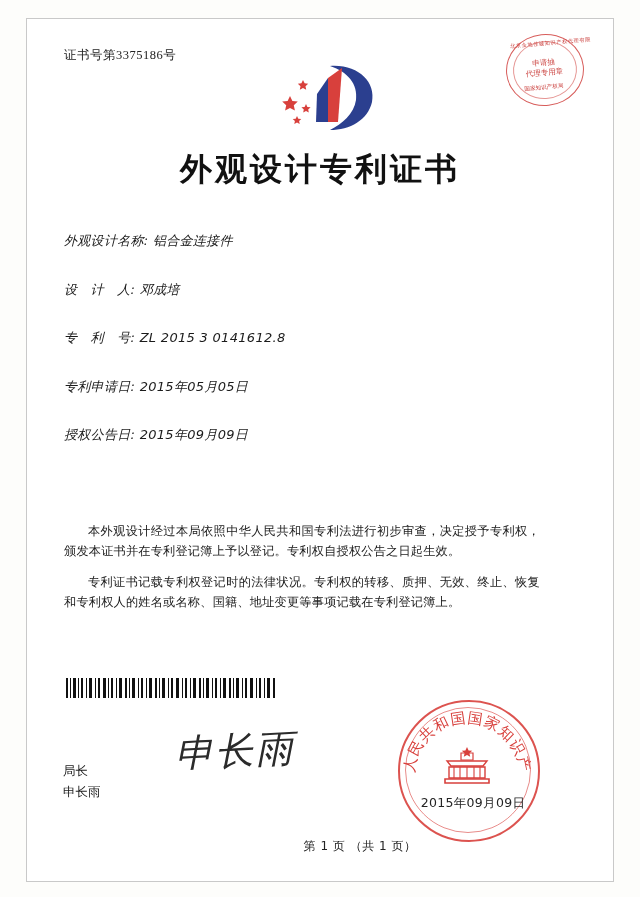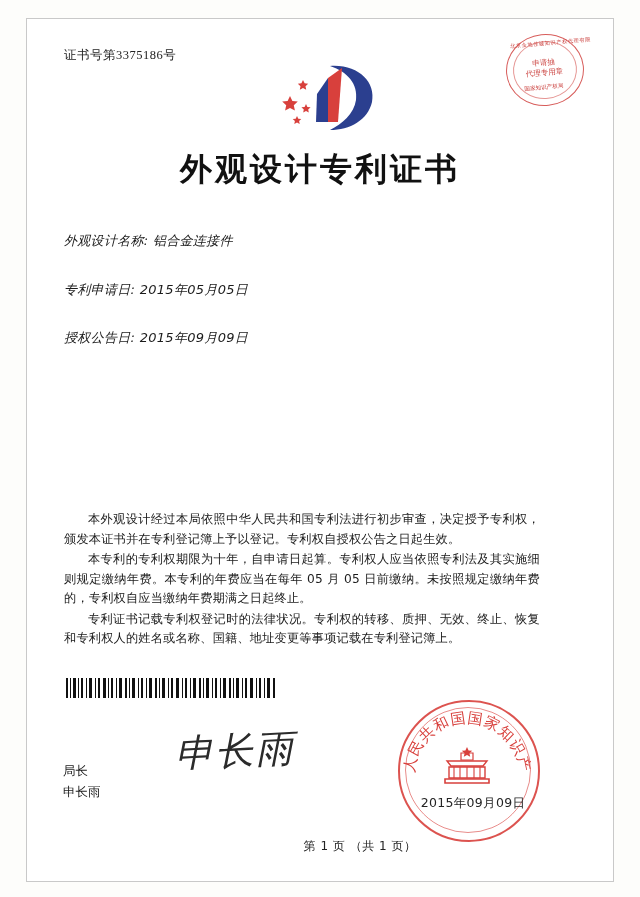--- a/index.html
+++ b/index.html
@@ -153,21 +153,21 @@
     left: 64px;
     top: 510px;
     width: 476px;
     font-size: 12.2px;
     line-height: 19.5px;
     color: #1b1b1b;
     text-align: justify;
     letter-spacing: 0.2px;
   }
   .body-text p {
-    margin: 0 0 1px 0;
+    margin: 12px 0 1px 0;
     text-indent: 24px;
   }
   
   .barcode {
     position: absolute;
     left: 66px;
     top: 678px;
     width: 210px;
     height: 20px;
   }
@@ -296,34 +296,41 @@
       <path d="M25 56 l1.3 2.7 3 .3 -2.2 2.1 .6 2.9 -2.7-1.5 -2.7 1.5 .6-2.9 -2.2-2.1 3-.3 Z" fill="#d8403c"></path>
     </svg>
   </div>
 
   <div class="doc-title">外观设计专利证书</div>
 
   <div class="fields">
     <div class="field-row">
       <span class="field-label">外观设计名称:</span>
       <span class="field-value">铝合金连接件</span>
+    </div>
+    <div class="field-row">
+      <span class="field-label">设　计　人:</span>
+      <span class="field-value">邓成培</span>
+    </div>
+    <div class="field-row">
+      <span class="field-label">专　利　号:</span>
+      <span class="field-value">ZL 2015 3 0141612.8</span>
     </div>
     <div class="field-row">
       <span class="field-label">专利申请日:</span>
       <span class="field-value">2015年05月05日</span>
     </div>
     <div class="field-row">
       <span class="field-label">授权公告日:</span>
       <span class="field-value">2015年09月09日</span>
     </div>
   </div>
 
   <div class="body-text">
     <p>本外观设计经过本局依照中华人民共和国专利法进行初步审查，决定授予专利权，颁发本证书并在专利登记簿上予以登记。专利权自授权公告之日起生效。</p>
-    <p>本专利的专利权期限为十年，自申请日起算。专利权人应当依照专利法及其实施细则规定缴纳年费。本专利的年费应当在每年 05 月 05 日前缴纳。未按照规定缴纳年费的，专利权自应当缴纳年费期满之日起终止。</p>
     <p>专利证书记载专利权登记时的法律状况。专利权的转移、质押、无效、终止、恢复和专利权人的姓名或名称、国籍、地址变更等事项记载在专利登记簿上。</p>
   </div>
 
   <div class="barcode">
     <div class="bar" style="left:0px;width:2px"></div>
     <div class="bar" style="left:4px;width:1px"></div>
     <div class="bar" style="left:7px;width:3px"></div>
     <div class="bar" style="left:12px;width:1px"></div>
     <div class="bar" style="left:15px;width:2px"></div>
     <div class="bar" style="left:20px;width:1px"></div>

